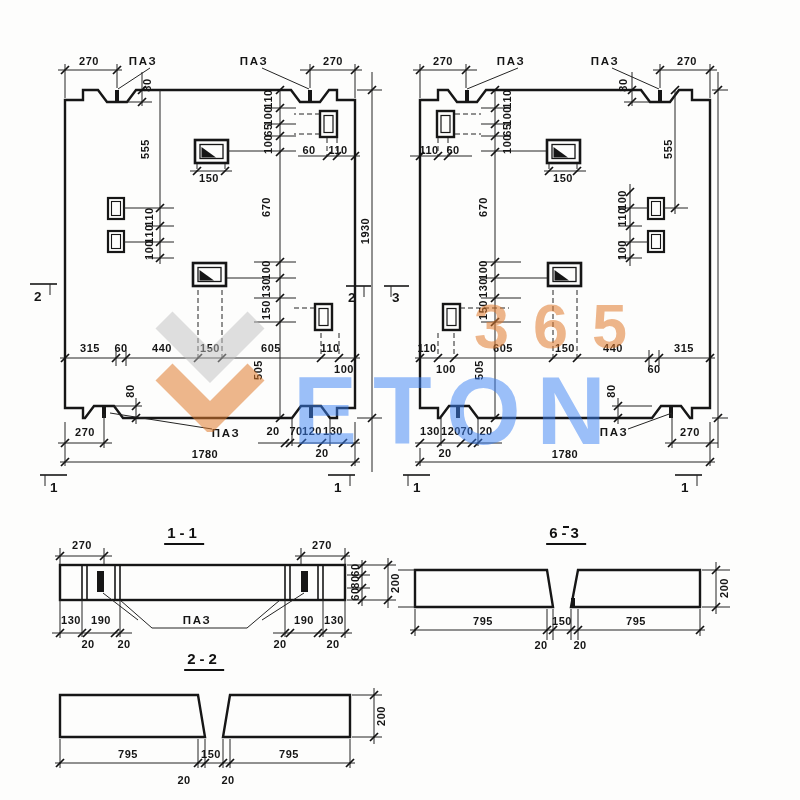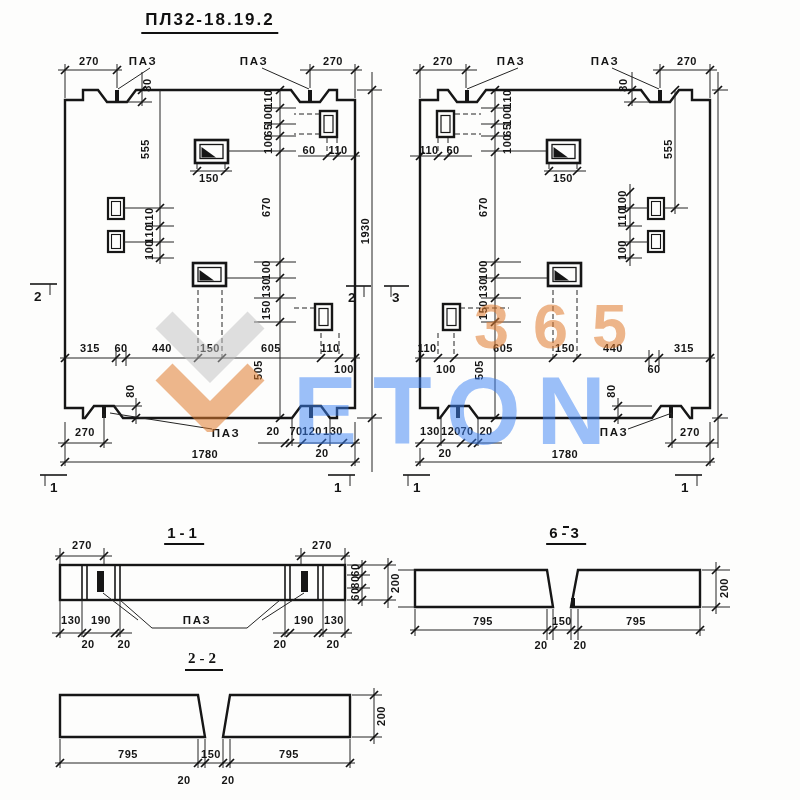--- a/index.html
+++ b/index.html
@@ -452,25 +452,24 @@
         <use href="#tk" x="230" y="763"></use>
         <use href="#tk" x="350" y="763"></use>
       <line x1="352" y1="695" x2="382" y2="695" class="th"></line>
       <line x1="352" y1="737" x2="382" y2="737" class="th"></line>
       <line x1="374" y1="688" x2="374" y2="744" class="th"></line>
       <use href="#tk" x="374" y="695"></use>
         <use href="#tk" x="374" y="737"></use>
     </g>
   </svg>
 
-  <span class="ptitle" style="left:210px;top:10px;" data-name="plan-left-title">ПЛ32-18.19.2</span>
   <span class="stitle" style="left:184px;top:524px;" data-name="section-1-1-title">1-1</span>
   <span class="stitle" style="left:566px;top:524px;" data-name="section-3-3-title"></span>
   <span class="stitle" style="left:566px;top:524px;" data-name="section-3-3-title">6-3</span>
-  <span class="stitle" style="left:204px;top:650px;font-family:Liberation Serif, serif;" data-name="section-2-2-title">2-2</span>
+  <span class="stitle" style="left:204px;top:650px;" data-name="section-2-2-title">2-2</span>
 
   <div class="labels-layer" data-name="plan-left-labels">
       <span class="dim" data-name="dim-label" style="left: 89px; top: 61px;">270</span>
       <span class="dim" data-name="groove-label" style="left: 143px; top: 61px;">ПАЗ</span>
       <span class="dim" data-name="groove-label" style="left: 254px; top: 61px;">ПАЗ</span>
       <span class="dim" data-name="dim-label" style="left: 333px; top: 61px;">270</span>
       <span class="dim rot" data-name="dim-label" style="left: 147px; top: 85px;">80</span>
       <span class="dim rot" data-name="dim-label" style="left: 268px; top: 99px;">110</span>
       <span class="dim rot" data-name="dim-label" style="left: 268px; top: 116px;">100</span>
       <span class="dim rot" data-name="dim-label" style="left: 268px; top: 130px;">65</span>

